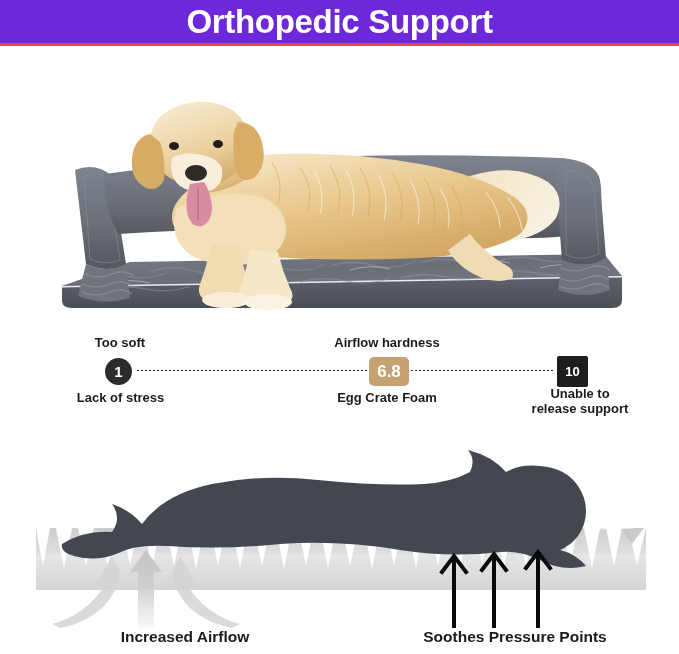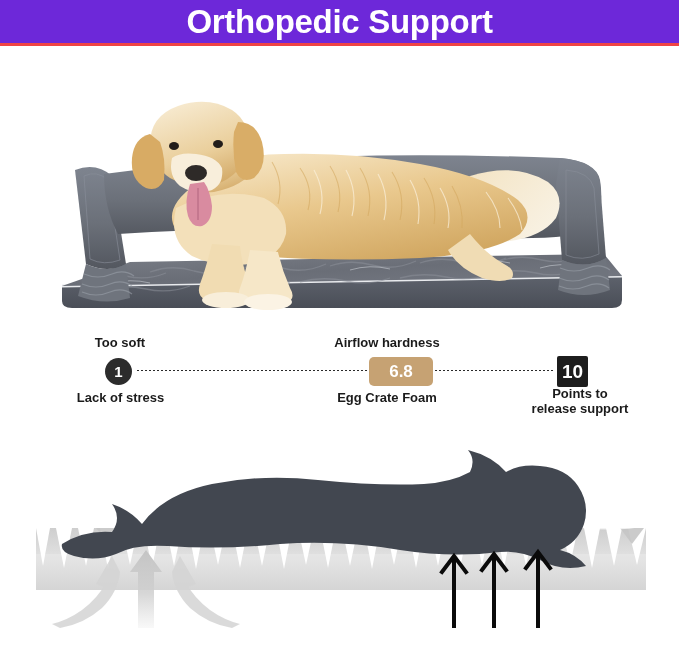--- a/index.html
+++ b/index.html
@@ -64,30 +64,30 @@
   
   #badge-1 {
     position: absolute; left: 105px; top: 33px;
     width: 27px; height: 27px; border-radius: 50%;
     background: #2c2c2c; color: #fff;
     font-size: 15px; font-weight: bold;
     display: flex; align-items: center; justify-content: center;
   }
   #badge-68 {
     position: absolute; left: 369px; top: 32px;
-    width: 64px; height: 29px; border-radius: 5px;
+    width: 40px; height: 29px; border-radius: 5px;
     background: #c6a273; color: #ffffff;
     font-size: 17px; font-weight: bold;
     display: flex; align-items: center; justify-content: center;
   }
   #badge-10 {
     position: absolute; left: 557px; top: 31px;
     width: 31px; height: 31px; border-radius: 2px;
     background: #1d1d1d; color: #ffffff;
-    font-size: 19px; font-weight: bold;
+    font-size: 13px; font-weight: bold;
     display: flex; align-items: center; justify-content: center;
   }
 
   
   #foam-diagram {
     position: absolute; left: 0; top: 432px; width: 679px; height: 196px;
   }
   #foam-diagram svg { display: block; }
 
   
@@ -271,21 +271,21 @@
     <div class="scale-top-label" id="label-soft-top">Too soft</div>
     <div id="badge-1">1</div>
     <div class="scale-bot-label" id="label-soft-bot">Lack of stress</div>
 
     <div class="scale-top-label" id="label-mod-top">Airflow hardness</div>
     <div id="badge-68">6.8</div>
     <div class="scale-bot-label" id="label-mod-bot">Egg Crate Foam</div>
 
     <div id="badge-10">10</div>
     <div class="scale-bot-label" id="label-hard-bot">
-      <span>Points to</span><br>
+      <span>Unable to</span><br>
       <span>release support</span>
     </div>
   </div>
 
   <div id="foam-diagram">
     <svg width="679" height="196" viewBox="0 0 679 196">
       <defs>
         <linearGradient id="foamG" x1="0" y1="0" x2="0" y2="1">
           <stop offset="0%" stop-color="#ececec"></stop>
           <stop offset="55%" stop-color="#e3e3e3"></stop>
@@ -382,14 +382,18 @@
           <path d="M482 138 L494 122 L506 138" stroke-width="4" stroke-linecap="square"></path>
         </g>
         <g>
           <path d="M538 196 L538 120" stroke-width="4"></path>
           <path d="M526 136 L538 120 L550 136" stroke-width="4" stroke-linecap="square"></path>
         </g>
       </g>
     </svg>
   </div>
 
+  <div id="bottom-labels">
+    <div class="bottom-label" id="label-airflow">Increased Airflow</div>
+    <div class="bottom-label" id="label-pressure">Soothes Pressure Points</div>
+  </div>
 
 </div>
 
 </body></html>

